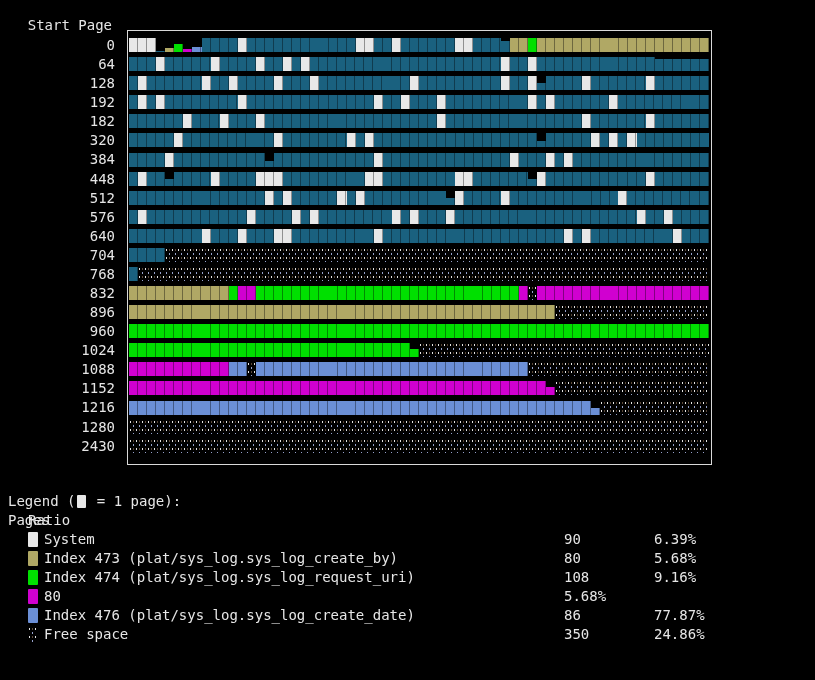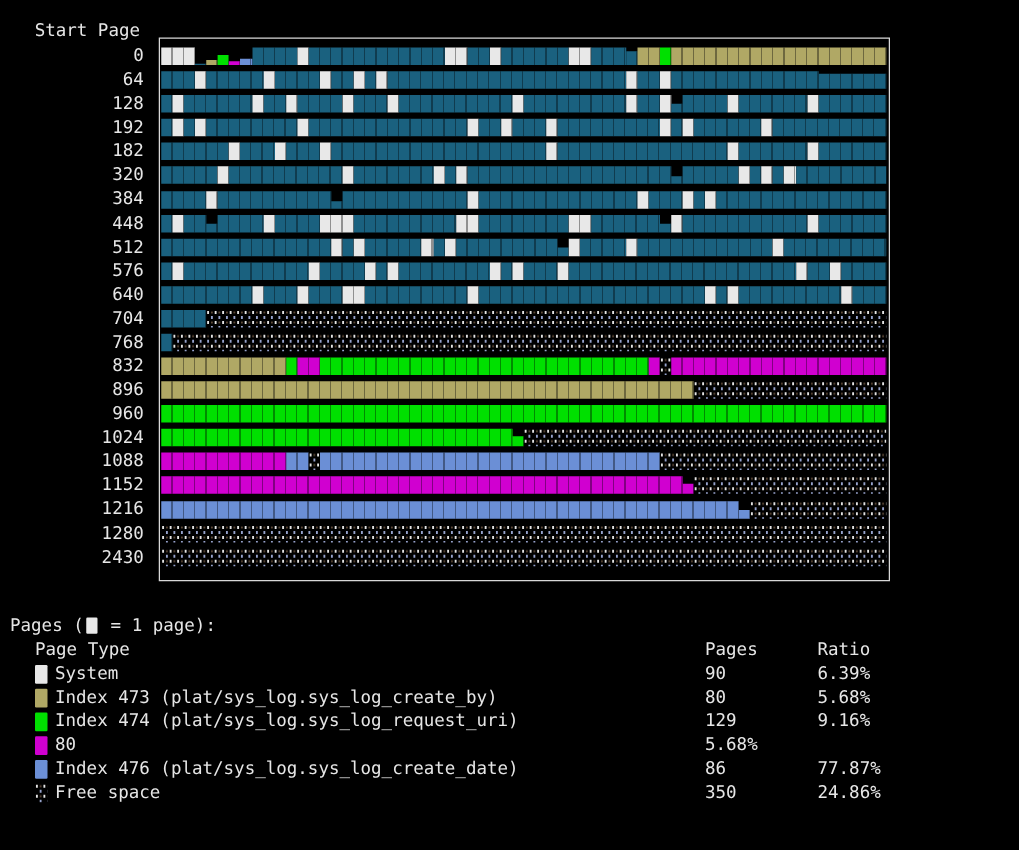--- a/index.html
+++ b/index.html
@@ -329,23 +329,22 @@
       <div class="map-row">
         <span class="seg free" style="width: 580px; height: 14px;"></span>
       </div>
       <div class="map-row">
         <span class="seg free" style="width: 580px; height: 14px;"></span>
       </div>
     </div>
 </div>
 
 <div class="legend">
-  <div class="legend-title"><span>Pages (</span><span class="unit-swatch"></span><span> = 1 page):</span></div>
+  <div class="legend-title"><span>Legend (</span><span class="unit-swatch"></span><span> = 1 page):</span></div>
   <div class="legend-header">
-    <span class="col-type">Page Type</span>
     <span class="cell-right">Pages</span>
     <span class="cell-right">Ratio</span>
   </div>
   <div id="legend-items">
       <div class="legend-item">
         <span></span>
         <span>
           <span class="swatch system" style="display: block;"></span>
         </span>
         <span class="item-label">System</span>
@@ -360,21 +359,21 @@
         <span class="item-label">Index 473 (plat/sys_log.sys_log_create_by)</span>
         <span class="cell-right">80</span>
         <span class="cell-right">5.68%</span>
       </div>
       <div class="legend-item">
         <span></span>
         <span>
           <span class="swatch i474" style="display: block;"></span>
         </span>
         <span class="item-label">Index 474 (plat/sys_log.sys_log_request_uri)</span>
-        <span class="cell-right">129</span>
+        <span class="cell-right">108</span>
         <span class="cell-right">9.16%</span>
       </div>
       <div class="legend-item">
         <span></span>
         <span>
           <span class="swatch i475" style="display: block;"></span>
         </span>
         <span class="cell-right">80</span>
         <span class="cell-right">5.68%</span>
       </div>

